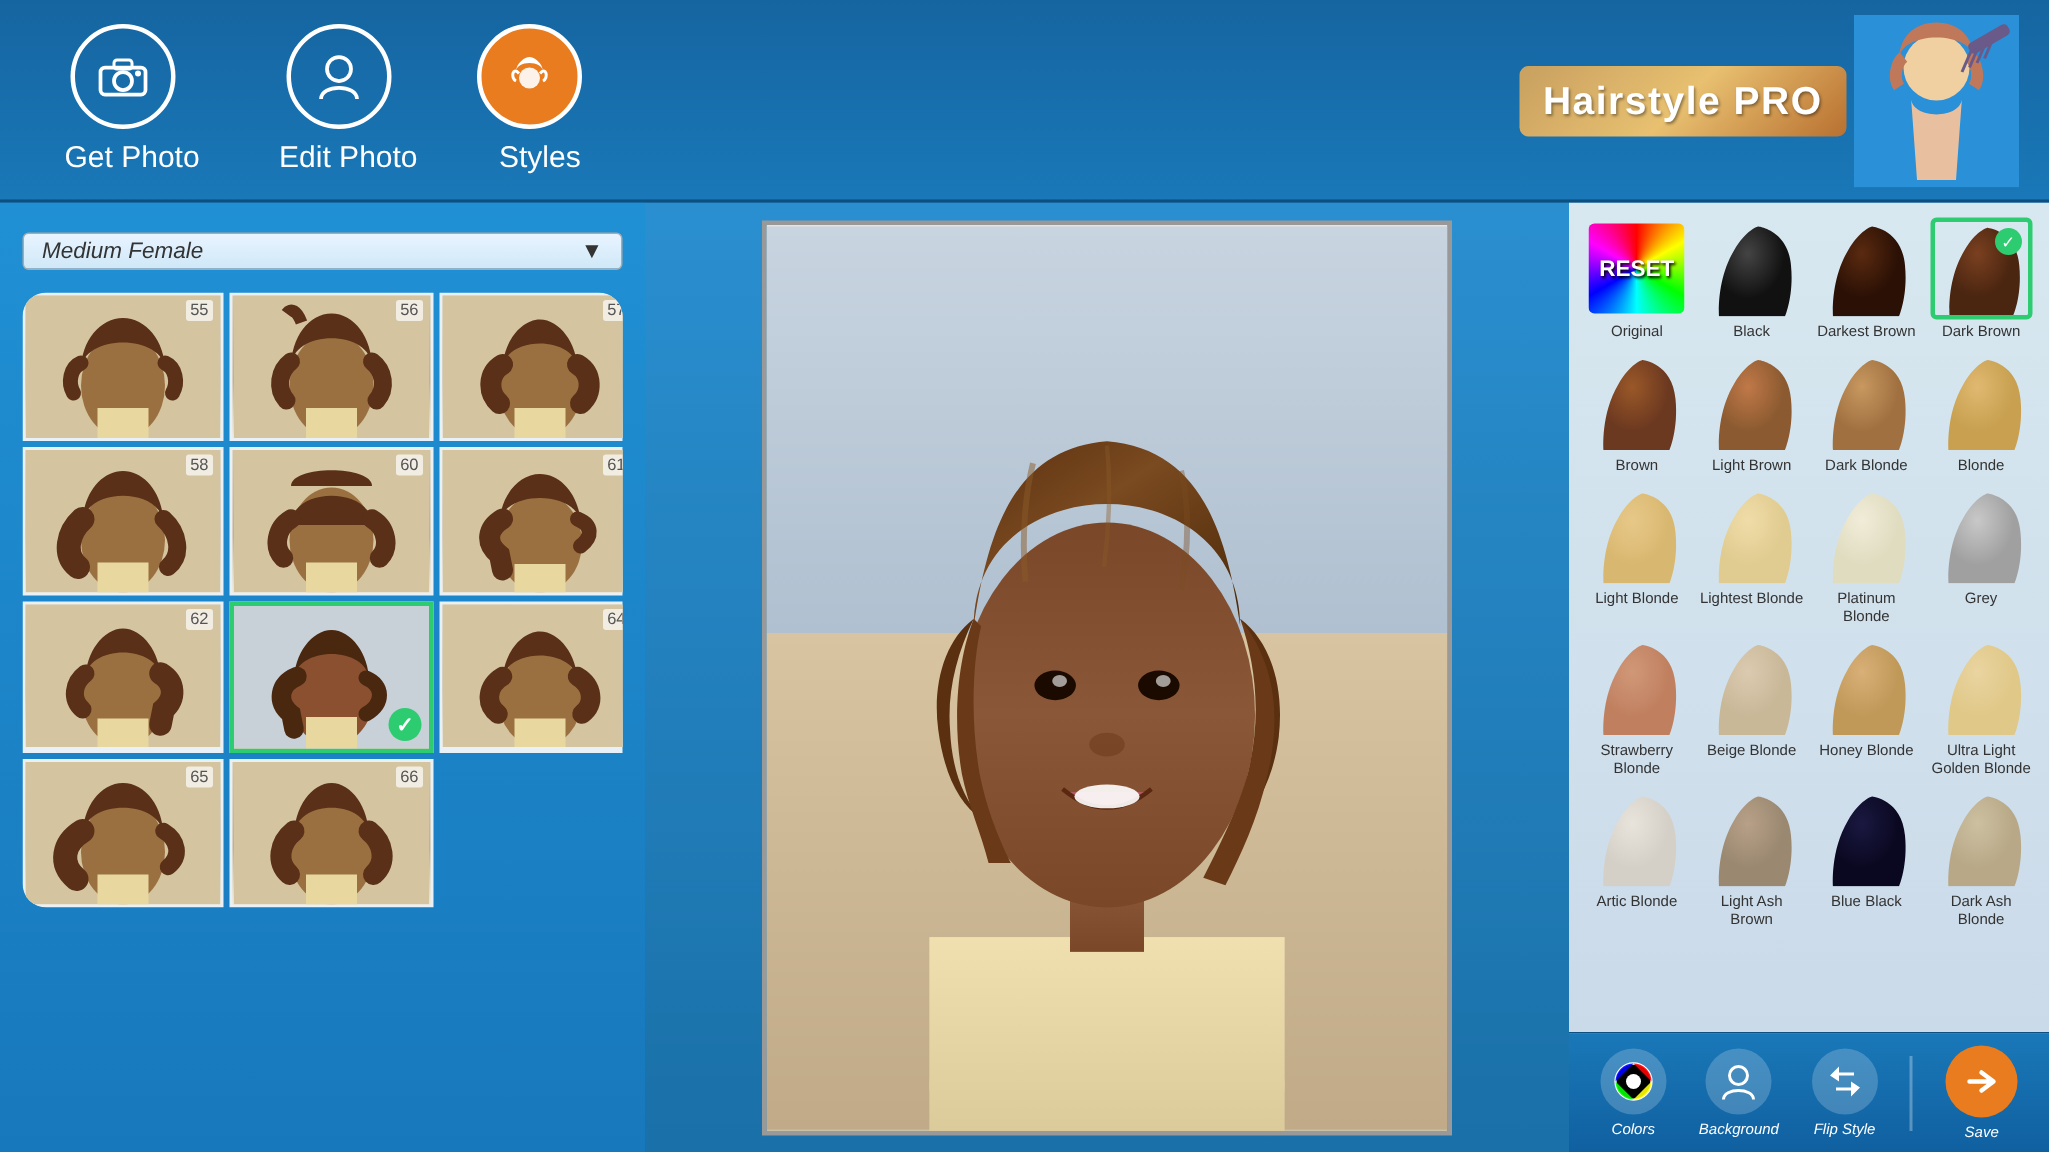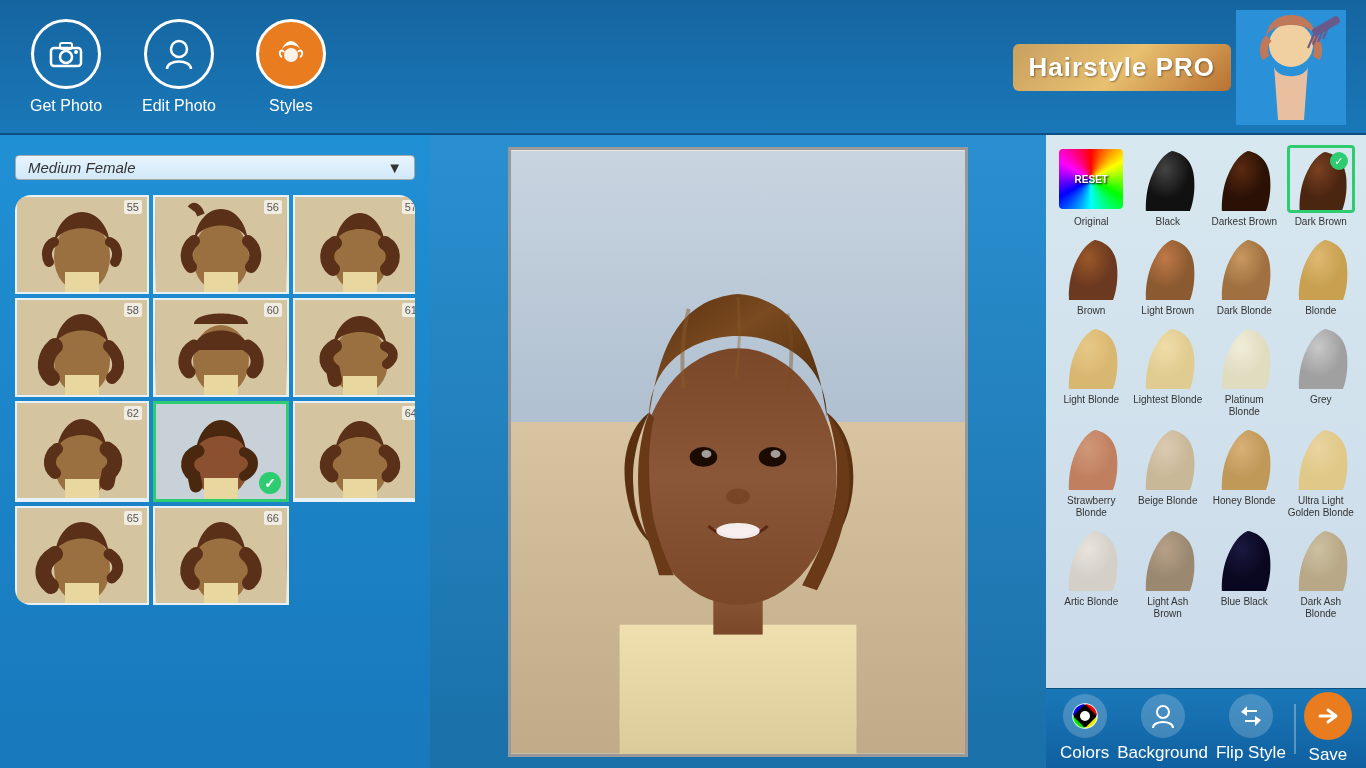--- a/index.html
+++ b/index.html
@@ -47,22 +47,23 @@
     }
     .nav-icon.active {
       background: #e87c1e;
       border-color: white;
     }
     .nav-icon.inactive {
       background: transparent;
       border-color: white;
     }
     .nav-label {
-      font-size: 16px;
+      font-size: 20px;
       color: white;
+      margin-left: 13px;
     }
     .brand {
       position: absolute;
       right: 20px;
       top: 10px;
       display: flex;
       align-items: center;
     }
     .brand-box {
       background: linear-gradient(135deg, #c8a060 0%, #e8c070 50%, #b87030 100%);
@@ -260,22 +261,23 @@
       width: 44px;
       height: 44px;
       border-radius: 50%;
       background: rgba(255,255,255,0.2);
       display: flex;
       align-items: center;
       justify-content: center;
       font-size: 20px;
     }
     .bottom-label {
-      font-size: 17px;
+      font-size: 10px;
       color: white;
+      font-style: italic;
     }
     .bottom-divider {
       width: 2px;
       height: 50px;
       background: rgba(255,255,255,0.3);
     }
     .save-btn {
       width: 48px;
       height: 48px;
       background: #e87c1e;
@@ -290,21 +292,21 @@
 
     
     .reset-swatch {
       width: 72px;
       height: 60px;
       border-radius: 4px;
       background: conic-gradient(red, yellow, lime, cyan, blue, magenta, red);
       display: flex;
       align-items: center;
       justify-content: center;
-      font-size: 10px;
+      font-size: 15px;
       font-weight: bold;
       color: white;
       text-shadow: 1px 1px 2px black;
     }
 
     
     .right-panel::-webkit-scrollbar { width: 6px; }
     .right-panel::-webkit-scrollbar-thumb { background: #8ab; border-radius: 3px; }
   </style>
 </head>

